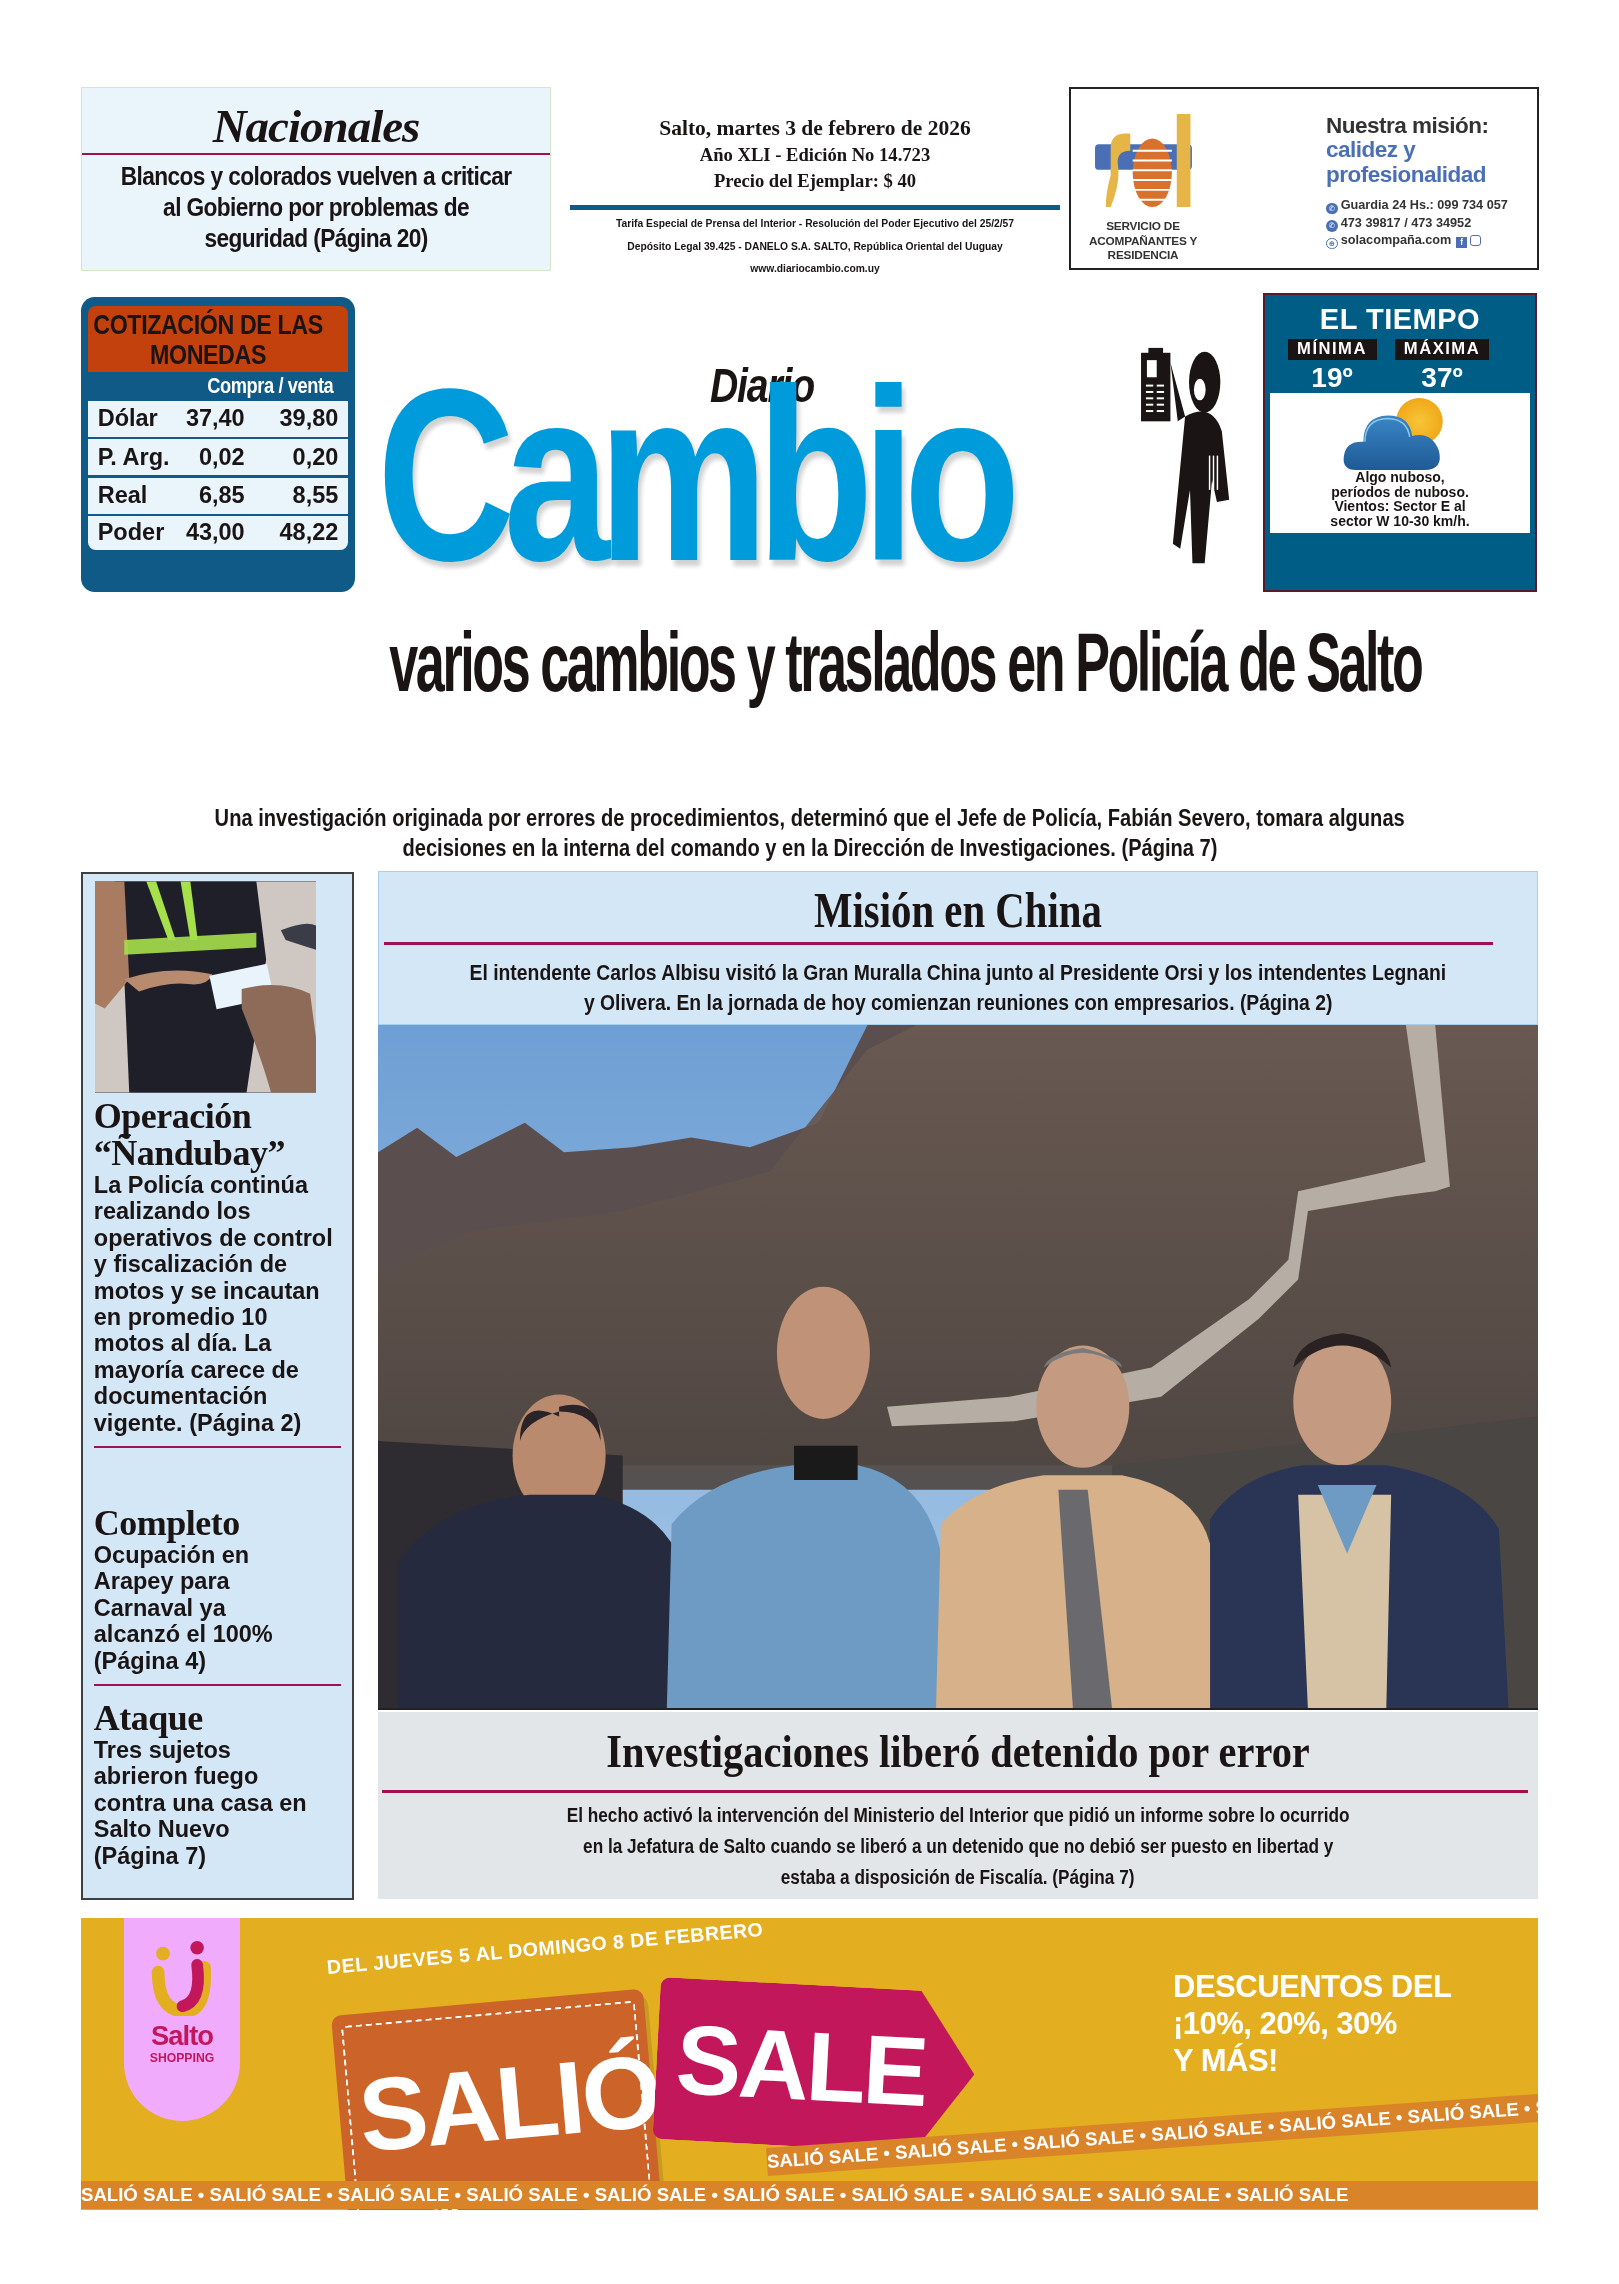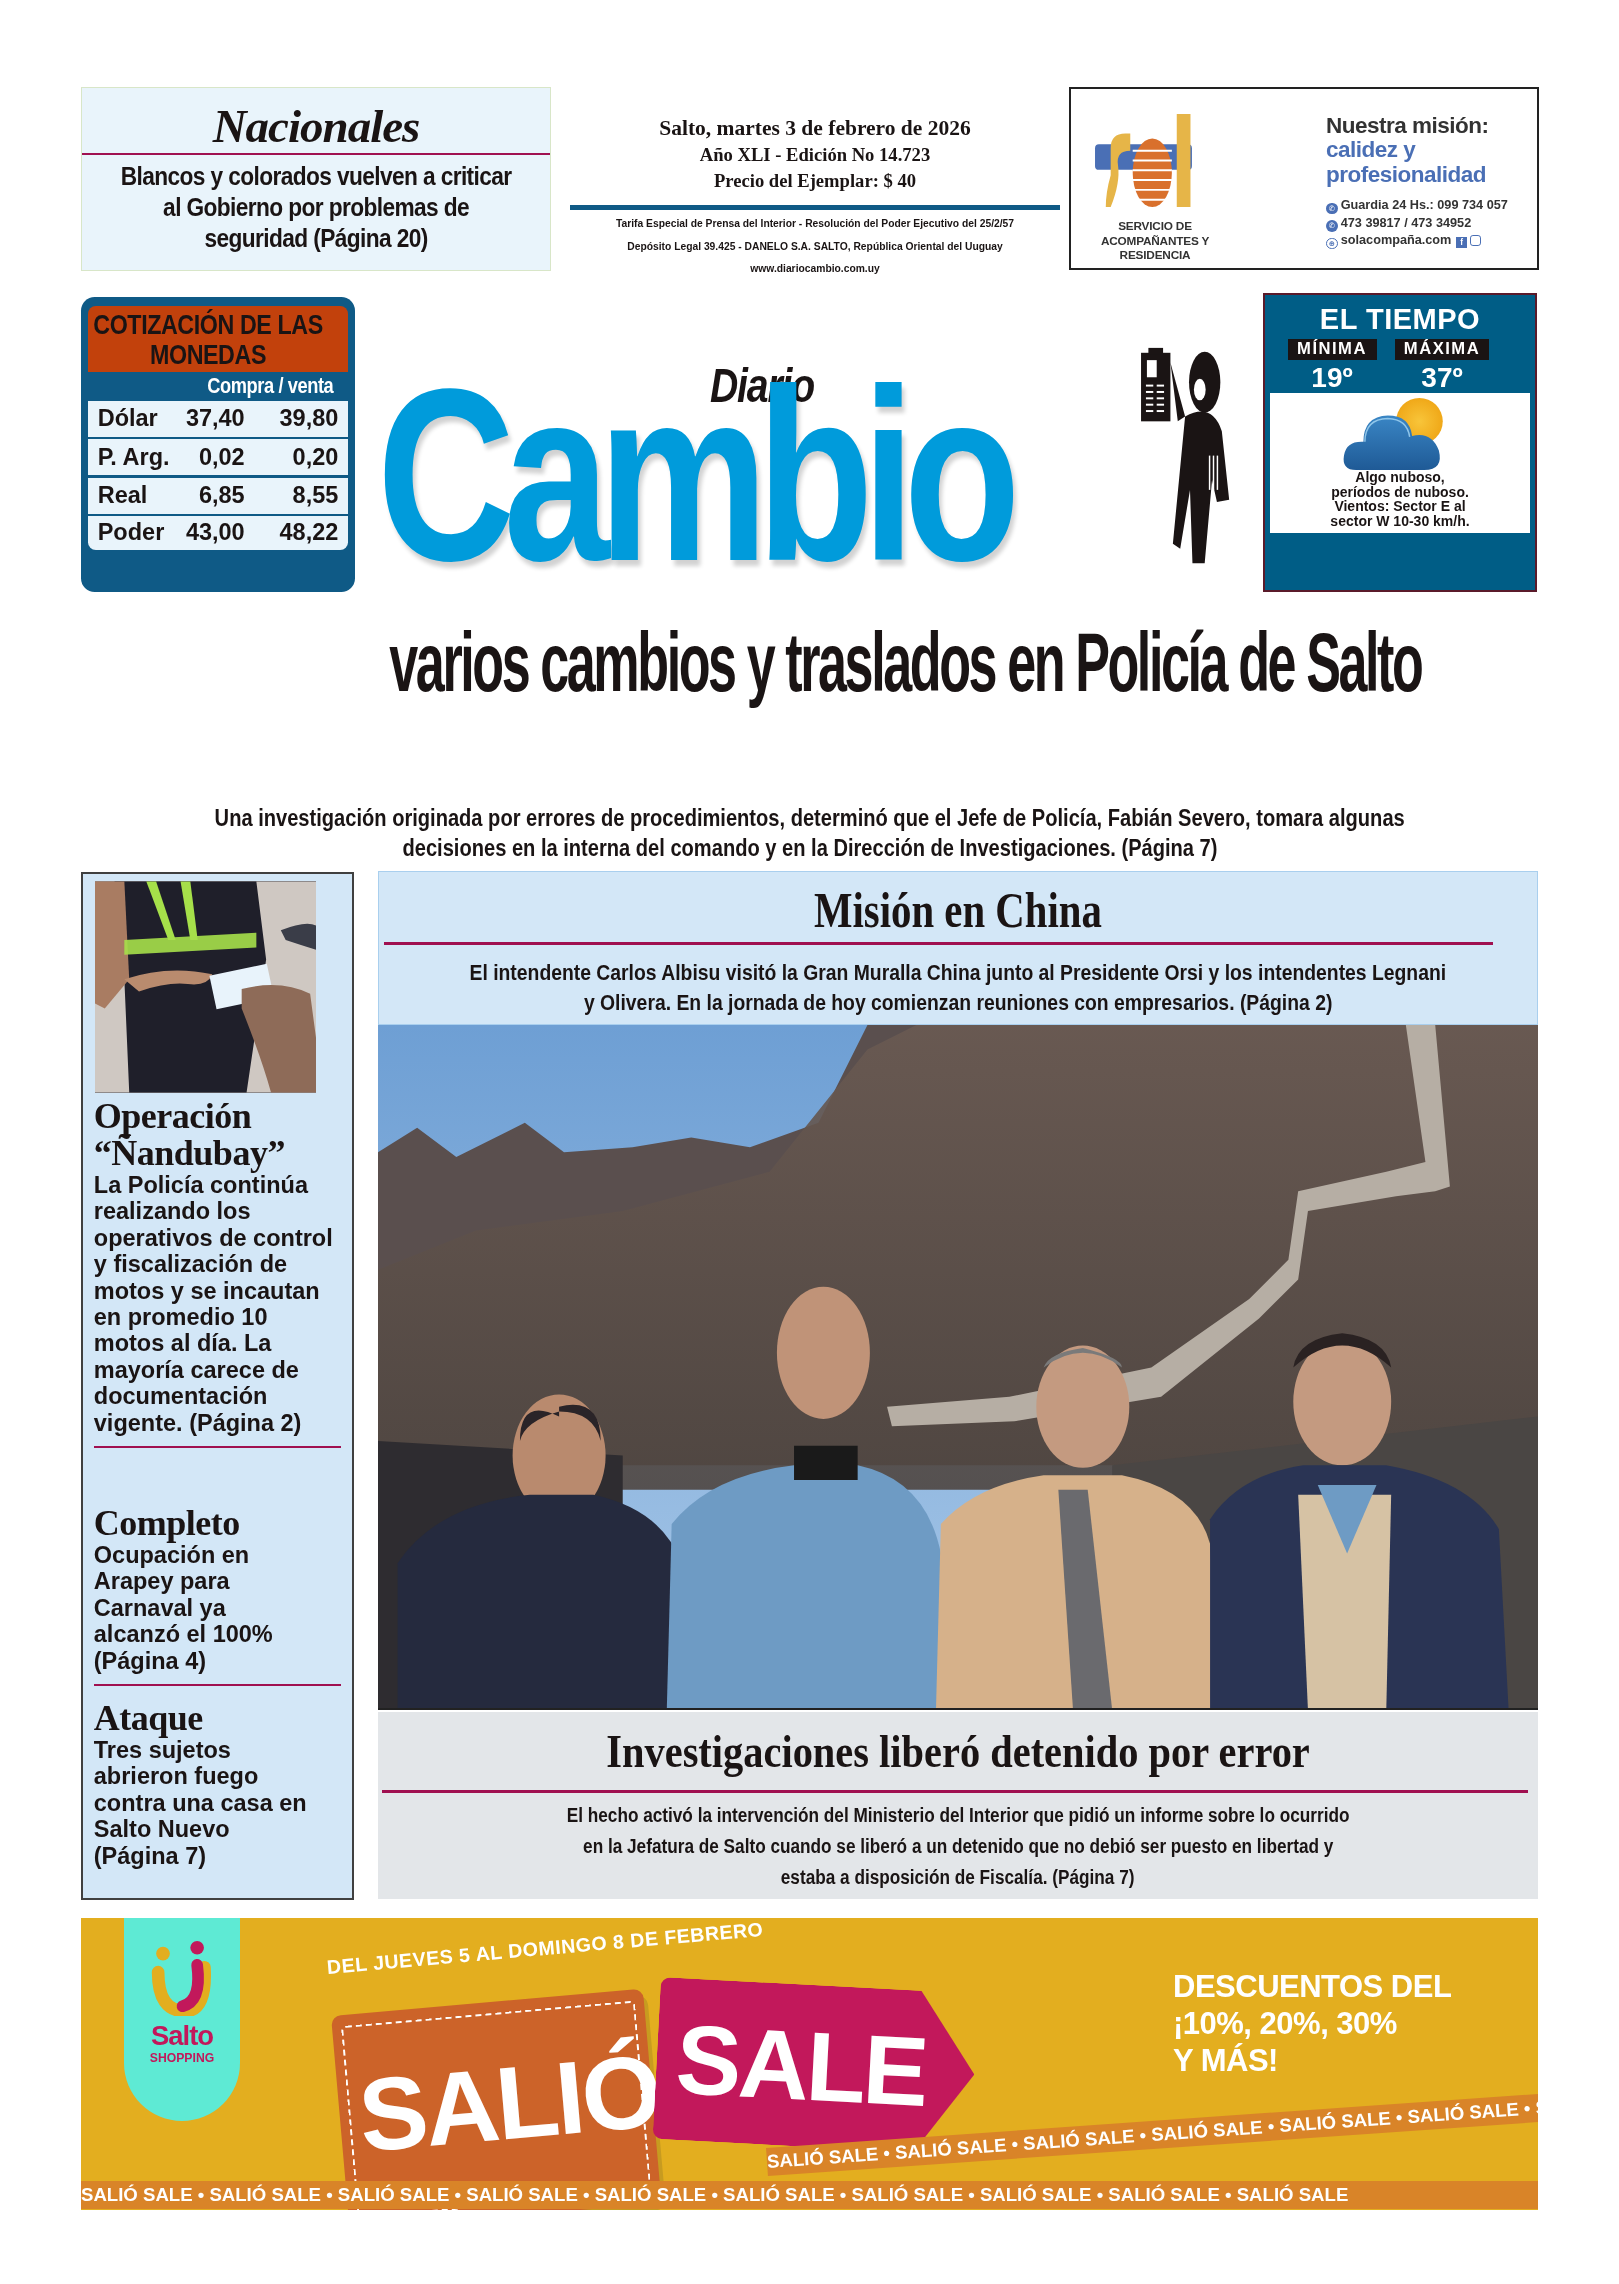--- a/index.html
+++ b/index.html
@@ -18,21 +18,21 @@
   
   #mast-info { left: 570px; top: 115px; width: 490px; text-align: center; }
   #mast-info .l1 { font-size: 21.5px; font-weight: bold; line-height: 27.4px; }
   #mast-info .l2 { font-size: 18.6px; font-weight: bold; line-height: 25.5px; }
   #mast-info .rule { margin: 11.8px 0 0 0; height: 4.4px; background: #0f5a86; }
   #mast-info .small { font-size: 10.3px; font-weight: bold; line-height: 22.5px; }
 
   
   #sol-ad { left: 1069px; top: 87px; width: 470px; height: 183px; border: 2px solid #222; background: #fff; }
   #sol-ad .logo { position: absolute; left: 19.6px; top: 24.5px; width: 103px; height: 93px; }
-  #sol-ad .svc { position: absolute; left: 18px; top: 130px; width: 132px; text-align: center; font-size: 11.8px; font-weight: bold; color: #333; line-height: 14.7px; letter-spacing: -0.2px; }
+  #sol-ad .svc { position: absolute; left: 6px; top: 130px; width: 132px; text-align: center; font-size: 11.8px; font-weight: bold; color: #333; line-height: 14.7px; letter-spacing: -0.2px; }
   #sol-ad .mision { position: absolute; left: 255px; top: 24.5px; font-size: 22.5px; font-weight: bold; color: #333; line-height: 23.5px; letter-spacing: -0.5px; }
   #sol-ad .calidez { position: absolute; left: 255px; top: 49px; font-size: 22.5px; font-weight: bold; color: #4a6fb5; line-height: 24.5px; letter-spacing: -0.5px; }
   #sol-ad .contact { position: absolute; left: 255px; top: 108px; font-size: 12.7px; color: #333; line-height: 17.6px; font-weight: bold; }
   #sol-ad .contact .ic { display: inline-block; width: 11.8px; height: 11.8px; border-radius: 50%; background: #4a6fb5; color: #fff; font-size: 7.3px; text-align: center; line-height: 11.8px; margin-right: 2.9px; vertical-align: -1.5px; }
   #sol-ad .contact .sq { display: inline-block; width: 10.8px; height: 10.8px; background: #4a6fb5; color: #fff; font-size: 8.3px; text-align: center; line-height: 10.8px; margin-left: 4.9px; vertical-align: -1px; }
   #sol-ad .contact .sq2 { display: inline-block; width: 10.8px; height: 10.8px; border: 1.5px solid #4a6fb5; border-radius: 2.9px; margin-left: 2.9px; vertical-align: -1.5px; }
 
   
   #currency { left: 81px; top: 297px; width: 274px; height: 295px; background: #0f5a86; border-radius: 13.7px; padding: 8.8px 6.9px 8.8px 6.9px; }
   #currency .head { background: #c2410c; border-radius: 7.8px 7.8px 0 0; height: 66px; text-align: center; font-size: 27.4px; font-weight: bold; line-height: 30px; padding-top: 3.9px; letter-spacing: -0.5px; }
@@ -84,21 +84,21 @@
   
   #second { left: 378px; top: 1712px; width: 1160px; height: 187px; background: #e3e6e9; }
   #second .title { position: absolute; left: 0; right: 0; top: 11.8px; text-align: center; font-size: 47px; font-weight: bold; }
   #second .title span { display: inline-block; transform: scaleX(0.86); }
   #second .rule { position: absolute; left: 3.9px; right: 9.8px; top: 78px; height: 2.9px; background: #a01050; }
   #second .text { position: absolute; left: 0; right: 0; top: 88px; text-align: center; font-size: 20px; font-weight: bold; line-height: 31px; }
   #second .text span { display: inline-block; transform: scaleX(0.86); white-space: nowrap; }
 
   
   #banner { left: 81px; top: 1918px; width: 1457px; height: 292px; background: #e3ae1f; overflow: hidden; }
-  #banner .logo { position: absolute; left: 43px; top: 0; width: 116px; height: 203px; background: #5eead4; border-radius: 0 0 58px 58px; }
+  #banner .logo { position: absolute; left: 43px; top: 0; width: 116px; height: 203px; background: #f0abfc; border-radius: 0 0 58px 58px; }
   #banner .logo .t1 { position: absolute; left: 0; right: 0; top: 102px; text-align: center; color: #c2185b; font-size: 27.4px; font-weight: bold; letter-spacing: -1px; }
   #banner .logo .t2 { position: absolute; left: 0; right: 0; top: 133px; text-align: center; color: #c2185b; font-size: 12.2px; font-weight: bold; }
   #banner .dates { position: absolute; left: 245px; top: 38px; color: #fff; font-size: 19.6px; font-weight: bold; transform: rotate(-5deg); transform-origin: left top; white-space: nowrap; letter-spacing: 0.5px; }
   #banner .tag1 { position: absolute; left: 250px; top: 98px; width: 313px; height: 215px; background: #cc6329; border-radius: 9.8px; transform: rotate(-5deg); transform-origin: left top; box-shadow: 3.9px 6.9px 0 #c79b20; }
   #banner .tag1 .inner { position: absolute; left: 8.8px; top: 10.8px; right: 8.8px; bottom: 10.8px; border: 2px dashed #fff; border-radius: 4.9px; }
   #banner .tag1 .txt { position: absolute; left: 19.6px; top: 44px; color: #fff; font-size: 103px; font-weight: bold; letter-spacing: -2.9px; }
   #banner .tag2 { position: absolute; left: 580px; top: 59px; width: 318px; height: 162px; background: #c2185b; border-radius: 9.8px 0 0 9.8px; clip-path: polygon(0 0, 82% 0, 100% 50%, 82% 100%, 0 100%); transform: rotate(3deg); transform-origin: left top; }
   #banner .tag2 .txt { position: absolute; left: 19.6px; top: 24.5px; color: #fff; font-size: 98px; font-weight: bold; letter-spacing: -2.9px; }
   #banner .promo { position: absolute; left: 1092px; top: 50px; color: #fff; font-size: 31px; font-weight: bold; line-height: 37px; letter-spacing: -0.5px; }
   #banner .strip { position: absolute; height: 28px; background: #d98428; color: #fff; font-size: 18.6px; font-weight: bold; line-height: 28px; white-space: nowrap; overflow: hidden; letter-spacing: 0px; }

